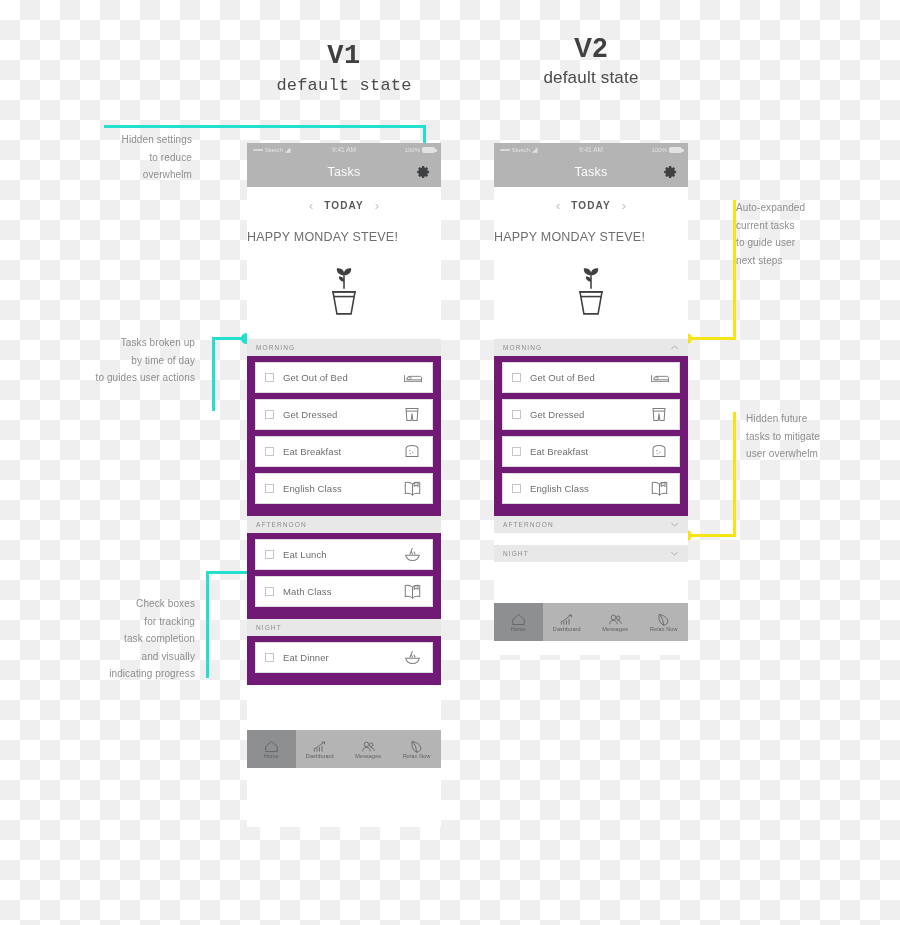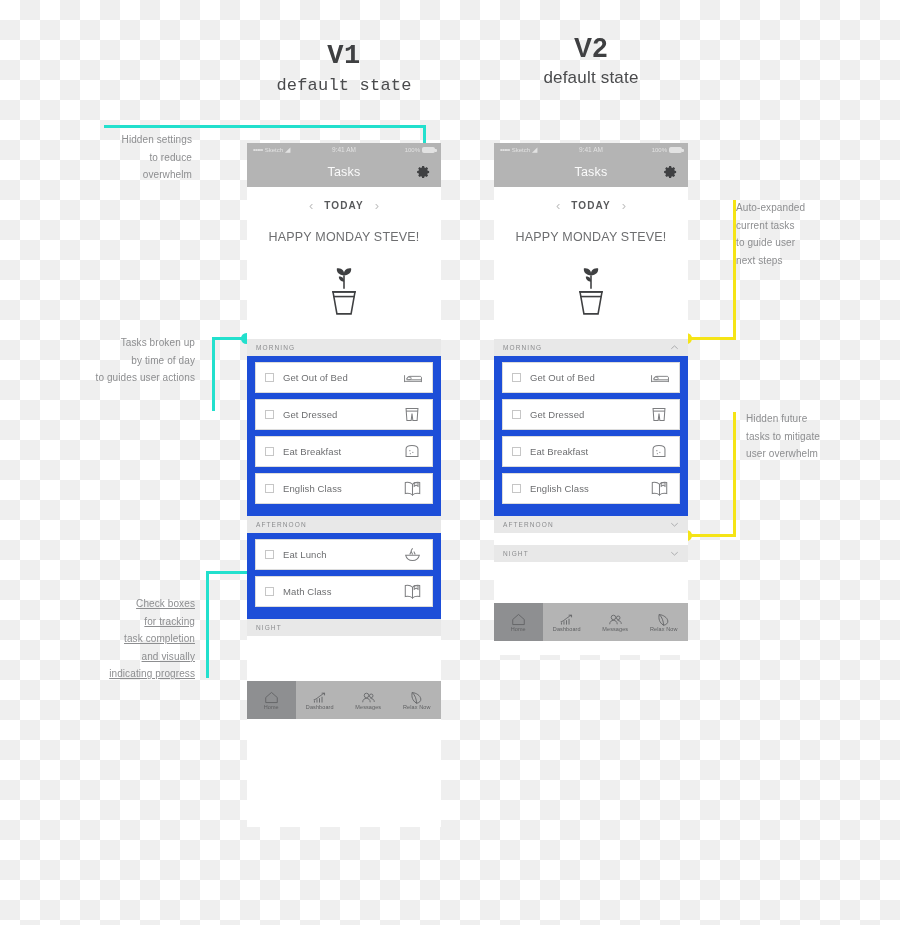--- a/index.html
+++ b/index.html
@@ -83,38 +83,38 @@
     display: flex; align-items: center; justify-content: center;
     gap: 11px; padding: 12px 0 6px;
   }
   .daynav .chev { color: #c2c2c2; font-size: 13px; line-height: 1; }
   .daynav .today {
     font-size: 10px; font-weight: bold; color: #58595b;
     letter-spacing: 1.1px;
   }
 
   .greeting {
-    text-align: center; font-size: 12.5px; color: #6d6e70;
+    text-align: left; font-size: 12.5px; color: #6d6e70;
     letter-spacing: 0.2px; padding: 12px 0 0;
   }
 
   .plant { display: flex; justify-content: center; padding: 18px 0 22px; }
 
   
   .section-head {
     background: #e8e8e8; height: 17px;
     display: flex; align-items: center;
     padding: 0 9px; font-size: 6.5px; color: #8b8c8e;
     letter-spacing: 1.1px; position: relative;
   }
   .section-head .sec-chev {
     margin-left: auto; width: 9px; height: 9px;
   }
 
-  .task-area { padding: 6px 8px 6px; background: #1d4ed8; }
+  .task-area { padding: 6px 8px 6px; background: #701a75; }
   .task-row {
     height: 31px; border: 1px solid #dcdcdc; background: #fff;
     display: flex; align-items: center; padding: 0 9px;
     margin-bottom: 6px;
   }
   .cbox {
     width: 9px; height: 9px; border: 1px solid #c6c6c6;
     background: #fff; flex: 0 0 auto;
   }
   .task-label {
@@ -185,21 +185,21 @@
 <div class="ln y" style="left:733px; top:412px; width:3px; height:125px;"></div>
 <div class="ln y" style="left:686px; top:534px; width:50px; height:3px;"></div>
 <div class="dot y" style="left:681px; top:530px;"></div>
 
 <div class="anno right-align" id="anno-1" style="left:60px; top:131px; width:132px; white-space:pre-line;">Hidden settings
 to reduce
 overwhelm</div>
 <div class="anno right-align" id="anno-2" style="left:35px; top:334px; width:160px; white-space:pre-line;">Tasks broken up
 by  time of day
 to guides user actions</div>
-<div class="anno right-align" id="anno-3" style="left:45px; top:595px; width:150px; white-space:pre-line;text-decoration:underline;">Check boxes
+<div class="anno right-align" id="anno-3" style="left:45px; top:595px; width:150px; white-space:pre-line;">Check boxes
 for tracking
 task completion
 and visually
 indicating progress</div>
 
 <div class="anno left-align" id="anno-4" style="left:736px; top:199px; width:140px; white-space:pre-line;">Auto-expanded
 current tasks
 to guide user
 next steps</div>
 <div class="anno left-align" id="anno-5" style="left:746px; top:410px; width:140px; white-space:pre-line;">Hidden future
@@ -328,20 +328,34 @@
           <path d="M11 5 C13 3 17 2.5 19.5 3 L19.5 16 C17 15.5 13 16 11 17.5 Z"></path>
           <path d="M13 3.3 L17.5 3.3 L17.5 7.5 L15.3 6 L13 7.5 Z"></path>
         </svg>
       </span>
     </div>
   </div>
 
   <div class="section-head">
     <span>NIGHT</span>
   </div>
+  <div class="task-area">
+    <div class="task-row">
+      <span class="cbox"></span>
+      <span class="task-label">Eat Dinner</span>
+      <span class="task-icon">
+        <svg viewBox="0 0 22 20" width="19" height="17" fill="none" stroke="#7d7e80" stroke-width="1.2">
+          <path d="M3 11 L19 11 C18 15 15 17 11 17 C7 17 4 15 3 11 Z"></path>
+          <path d="M11 10 C11 8 9 7.5 9.5 5.5 C10 4 11 3.5 11 2.5"></path>
+          <path d="M14 10 C14 8.5 12.5 8 13 6.5"></path>
+          <path d="M8 10 C8 8.5 9.5 8 9 6.5"></path>
+        </svg>
+      </span>
+    </div>
+  </div>
 
   <div class="filler" style="height:45px;"></div>
 
   <div class="tabbar">
     <div class="tab active">
       <span class="tab-ic">
         <svg viewBox="0 0 20 18" width="15" height="13" fill="none" stroke="#5f6062" stroke-width="1.2">
           <path d="M2 9 L10 2 L18 9 L18 16 L2 16 Z"></path>
         </svg>
       </span>

